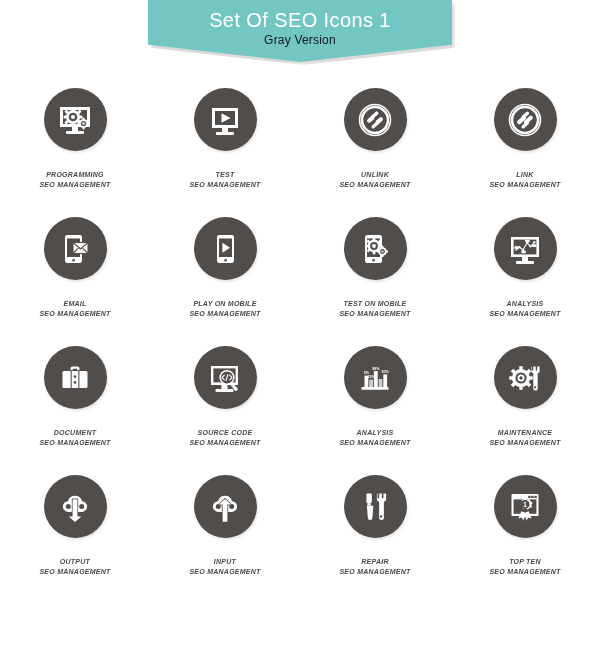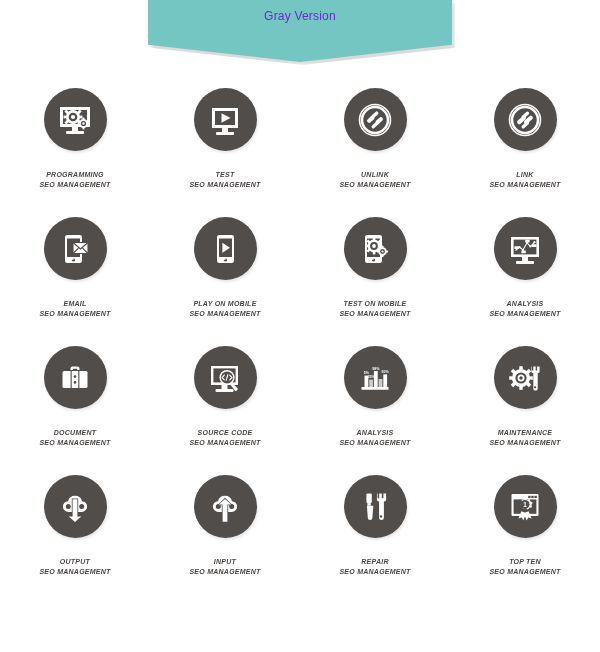--- a/index.html
+++ b/index.html
@@ -28,21 +28,21 @@
     background:rgba(0,0,0,.14);
     -webkit-clip-path:polygon(0 0,100% 0,100% 72%,50% 100%,0 72%);
     clip-path:polygon(0 0,100% 0,100% 72%,50% 100%,0 72%);
     filter:blur(2px);
   }
   .banner-title{
     color:#ffffff;font-size:20px;font-weight:400;letter-spacing:.4px;
     line-height:24px;
   }
   .banner-sub{
-    color:#6d28d9;font-size:12px;font-weight:400;line-height:16px;
+    color:#0f172a;font-size:12px;font-weight:400;line-height:16px;
     letter-spacing:.2px;
   }
 
   
   #icon-grid{
     position:absolute;left:0;top:88px;width:600px;
     display:grid;
     grid-template-columns:repeat(4,150px);
     grid-template-rows:repeat(4,129px);
   }
@@ -65,20 +65,21 @@
   }
   .cap .l2{display:block;}
   svg{display:block;}
 </style>
 </head>
 <body>
 
 <div id="banner-wrap">
   <div class="banner-shadow"></div>
   <div class="banner">
+    <div class="banner-title">Set Of SEO Icons 1</div>
     <div class="banner-sub">Gray Version</div>
   </div>
 </div>
 
 <div id="icon-grid">
 
   <div class="cell">
     <div class="disc">
       <span>
       <svg width="40" height="40" viewBox="0 0 40 40" fill="#fff">

